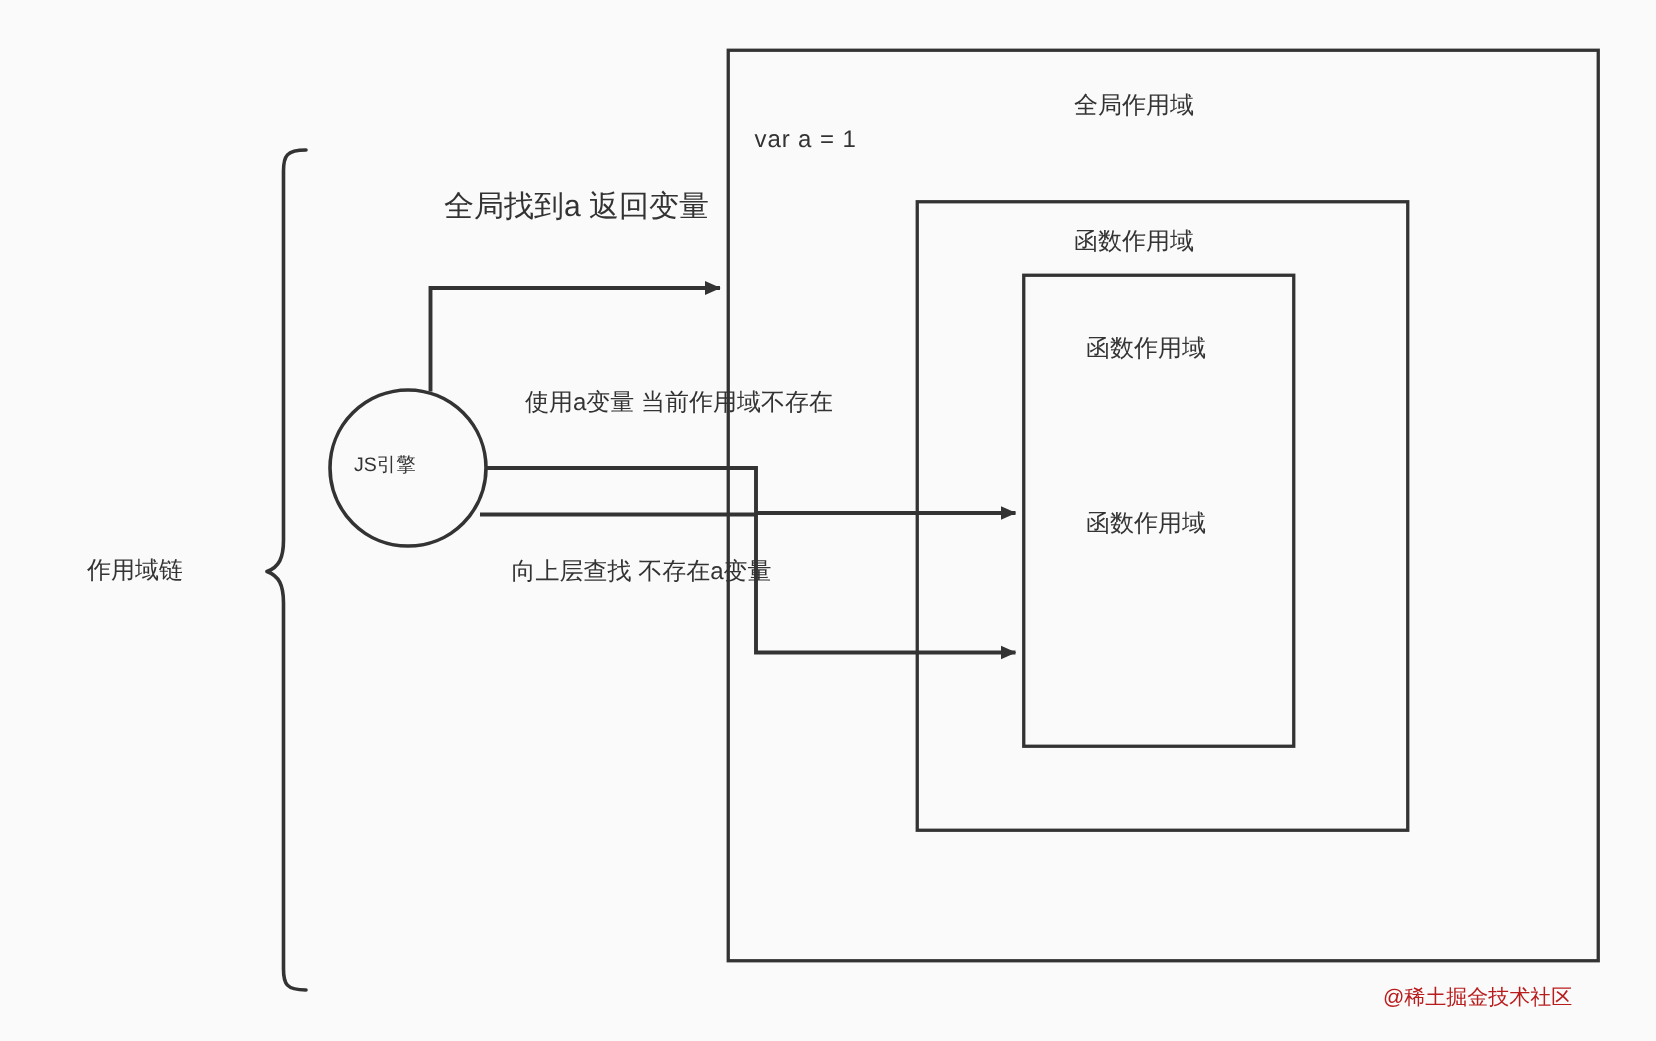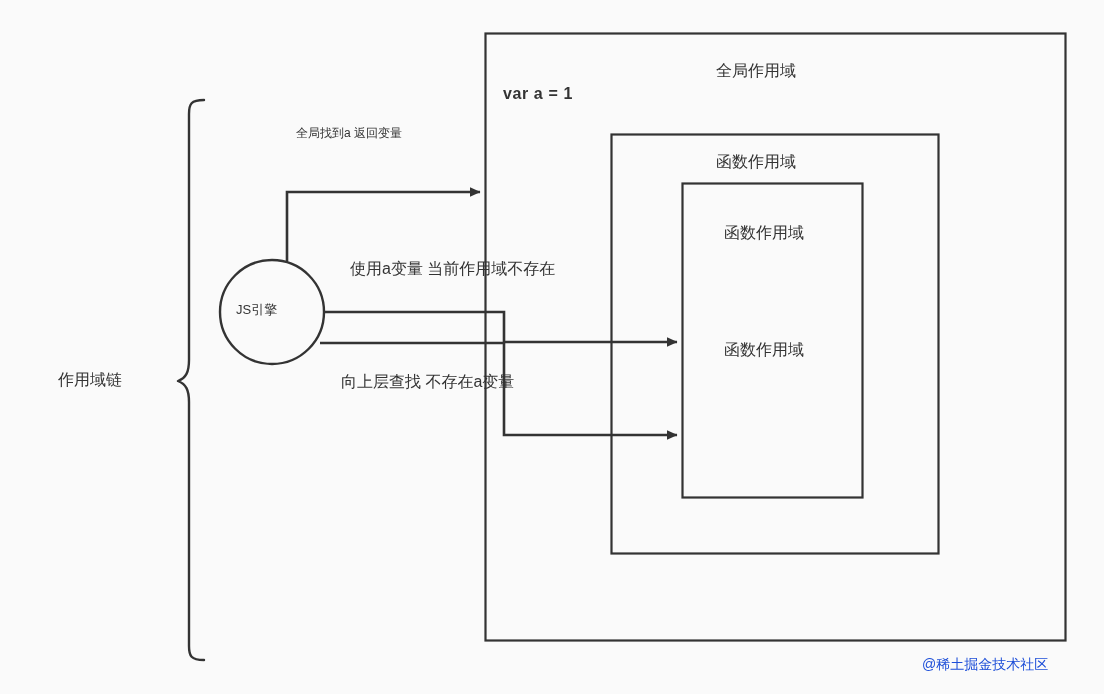--- a/index.html
+++ b/index.html
@@ -41,21 +41,20 @@
   #js-engine-label {
     left: 236px;
     top: 301px;
     font-size: 13px;
   }
   #var-decl-label {
     left: 503px;
     top: 83px;
     font-size: 16px;
     letter-spacing: 0.6px;
-    font-weight: bold;
   }
   #global-scope-label {
     left: 716px;
     top: 60px;
     font-size: 16px;
   }
   #func-scope-outer-label {
     left: 716px;
     top: 151px;
     font-size: 16px;
@@ -66,39 +65,39 @@
     font-size: 16px;
   }
   #call-a-label {
     left: 724px;
     top: 339px;
     font-size: 16px;
   }
   #edge-found-label {
     left: 296px;
     top: 125px;
-    font-size: 12px;
+    font-size: 20px;
     text-align: right;
   }
   #edge-use-label {
     left: 350px;
     top: 258px;
     font-size: 16px;
     width: 250px;
   }
   #edge-lookup-label {
     left: 341px;
     top: 371px;
     font-size: 16px;
   }
   #watermark {
     left: 922px;
     top: 655px;
     font-size: 14px;
-    color: #1d4ed8;
+    color: #b91c1c;
   }
 </style>
 </head>
 <body>
 
 <div id="canvas">
 
   <svg id="svg-layer" viewBox="0 0 1104 694" xmlns="http://www.w3.org/2000/svg">
     <defs>
       <marker id="arrowhead" markerWidth="11" markerHeight="11" refX="10" refY="5.5" orient="auto" markerUnits="userSpaceOnUse">

